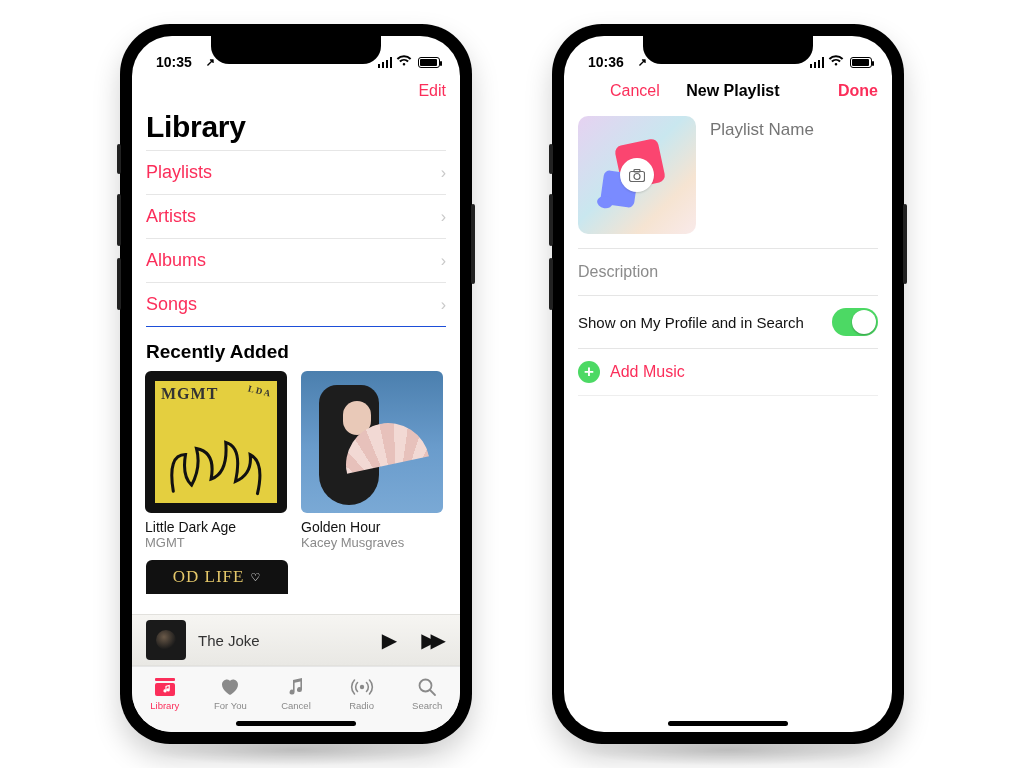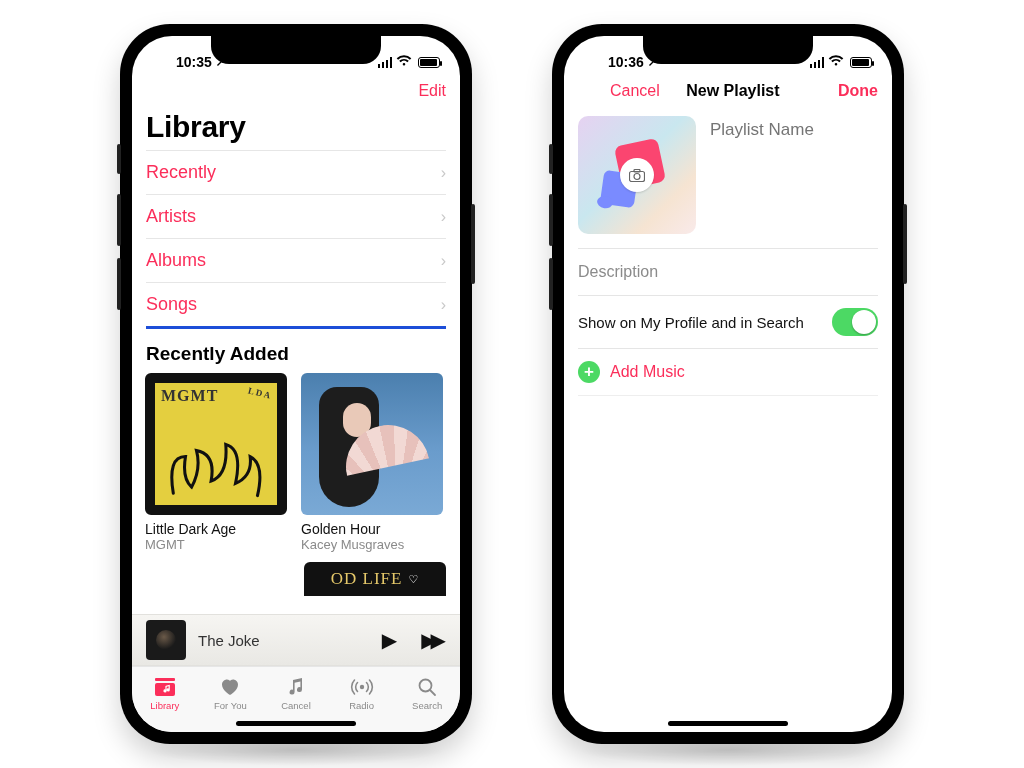--- a/index.html
+++ b/index.html
@@ -46,21 +46,21 @@
   }
   .btn-left1 { left: -3px; top: 120px; width: 4px; height: 30px; }
   .btn-left2 { left: -3px; top: 170px; width: 4px; height: 52px; }
   .btn-left3 { left: -3px; top: 234px; width: 4px; height: 52px; }
   .btn-right { right: -3px; top: 180px; width: 4px; height: 80px; }
   .status-bar {
     height: 36px; display: flex; justify-content: space-between; align-items: flex-end;
     padding: 0 20px 2px 24px; font-size: 14px; font-weight: 600;
   }
   .sb-right { display: flex; align-items: center; gap: 4px; }
-  .sb-left { display:flex; align-items:center; gap:4px;margin-left:20px;}
+  .sb-left { display:flex; align-items:center; gap:14px;}
   .signal { display:inline-flex; align-items:flex-end; gap:1.5px; height:11px;}
   .signal i{ width:2.5px; background:#000; display:inline-block;}
   .signal i:nth-child(1){height:4px}.signal i:nth-child(2){height:6px}.signal i:nth-child(3){height:8px}.signal i:nth-child(4){height:11px}
   .wifi { font-size:14px; }
   .battery {
     width: 22px; height: 11px; border: 1px solid #000; border-radius: 3px;
     position: relative; margin-left: 2px;
   }
   .battery::after { content: ""; position: absolute; right: -3px; top: 3px; width: 2px; height: 5px; background: #000; border-radius: 1px; }
   .battery i { position: absolute; left: 1px; top: 1px; bottom: 1px; width: 17px; background: #000; border-radius: 1px; }
@@ -72,21 +72,21 @@
   .nav-link { color: #fb2e5a; margin-left: 32px; }
   .nav-title { font-weight: 600; font-size: 16px; color:#000; }
   .content { flex: 1; overflow: hidden; position: relative; }
   .padded { padding: 0 14px; }
   h1.title { font-size: 30px; font-weight: 800; padding: 0 14px 6px; letter-spacing:-0.3px;}
   .list .row {
     display: flex; justify-content: space-between; align-items: center;
     padding: 11px 0; border-top: 1px solid #e6e6e6;
     font-size: 18px; color: #fb2e5a;
   }
-  .list .row:last-child{ border-bottom:3px solid #1d4ed8;}
+  .list .row:last-child{ border-bottom:1px solid #1d4ed8;}
   .chev { color: #c9c9c9; font-size: 16px; }
   h2.section { font-size: 19px; font-weight: 700; padding: 14px 14px 8px; }
   .albums { display: flex; gap: 14px; padding: 0 13px; }
   .album { width: 142px; }
   .cover {
     width: 142px; height: 142px; border-radius: 6px; background:#ddd;
     display:flex; align-items:center; justify-content:center; overflow:hidden;
     font-weight:700; color:#333; position:relative;
   }
   .cover-mgmt{
@@ -97,21 +97,21 @@
   .cover-mgmt .tl{position:absolute;top:4px;left:6px;font-size:16px;font-weight:900;letter-spacing:1px;}
   .cover-mgmt .tr{position:absolute;top:6px;right:6px;font-size:9px;transform:rotate(14deg);text-align:center;line-height:.9;}
   .cover-mgmt .scribble{position:absolute;inset:0;display:flex;align-items:flex-end;justify-content:center;}
   .cover-mgmt svg{width:100%;height:70%;}
   .cover-kacey{ background:linear-gradient(#4b7fae,#6a9ccc 55%, #7aa9d5); position:relative;}
   .cover-kacey .fan{position:absolute;left:45px;top:52px;width:84px;height:84px;border-radius:84px 84px 0 0;background:repeating-conic-gradient(from -90deg at 50% 100%, #f2d9d4 0 10deg, #e7c1bb 10deg 20deg);clip-path: polygon(0 50%, 100% 50%, 100% 0, 0 0); transform:rotate(-12deg);}
   .cover-kacey .hair{position:absolute;left:18px;top:14px;width:60px;height:120px;background:#1d1d1d;border-radius:30px 30px 50px 50px;}
   .cover-kacey .face{position:absolute;left:42px;top:30px;width:28px;height:34px;background:#e9c9b8;border-radius:14px;}
   .album-title { font-size: 14px; margin-top:6px; color:#111;}
   .album-artist { font-size: 13px; color:#8a8a8a;}
-  .albums-row2 { display:flex; justify-content:flex-end; padding:10px 14px 0;}
+  .albums-row2 { display:flex; padding:10px 14px 0;}
   .cover-small{width:142px;height:34px;background:#111;border-radius:6px 6px 0 0;display:flex;align-items:center;justify-content:center;color:#e5c86a;font-family:cursive;font-size:17px;letter-spacing:1px;}
   .cover-small .heart{color:#fff;font-size:11px;margin-left:6px;}
 
   .nowplaying {
     height: 52px; background: linear-gradient(#f6f5f2,#e9e8e4);
     border-top: 1px solid #e2e1dd; border-bottom:1px solid #e2e1dd;
     display: flex; align-items: center; padding: 0 14px; gap: 12px;
   }
   .np-cover { width: 40px; height: 40px; background:#1a1a1a; border-radius:4px; display:flex;align-items:center;justify-content:center;}
   .np-cover i{width:20px;height:20px;border-radius:50%;background:radial-gradient(circle at 40% 35%, #6b5a49, #1a1a1a 70%);}
@@ -190,21 +190,21 @@
 
     <div class="nav-row">
       <span></span>
       <span class="nav-link">Edit</span>
     </div>
 
     <div class="content">
       <h1 class="title">Library</h1>
       <div class="list padded">
         <div class="row">
-          <span>Recently</span>
+          <span>Playlists</span>
           <span class="chev">›</span>
         </div>
         <div class="row">
           <span>Artists</span>
           <span class="chev">›</span>
         </div>
         <div class="row">
           <span>Albums</span>
           <span class="chev">›</span>
         </div>

